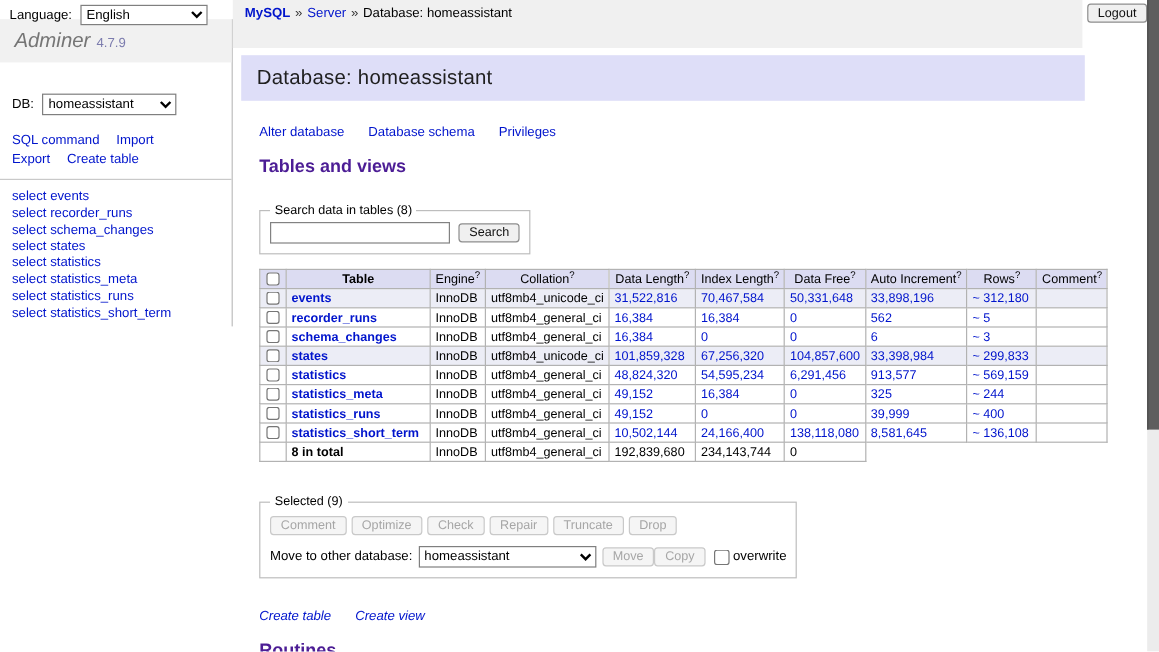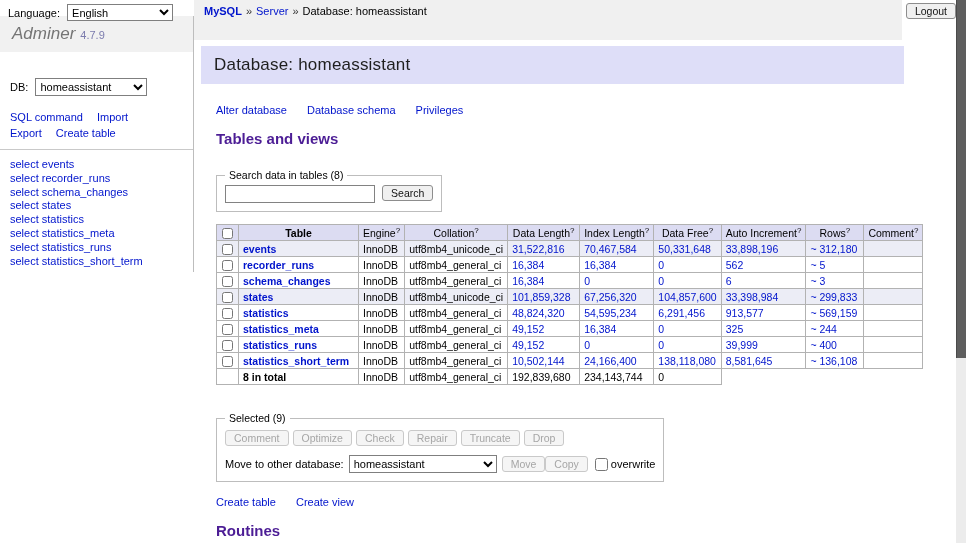--- a/index.html
+++ b/index.html
@@ -64,21 +64,21 @@
   .tbl tbody tr:nth-child(1) td,
   .tbl tbody tr:nth-child(4) td{background:#ecedf6;}
 
   
   .sel-fs{margin-top:15px;}
   .btn-row{margin:2px 0 9px;}
   .btn-row .btn{margin-right:4px;}
   .move-row{display:flex;align-items:center;gap:5px;}
   .move-row select{width:148px;}
   .ow{display:flex;align-items:center;gap:3px;margin-left:2px;cursor:pointer;}
-  .create-links{margin-top:14px;}
+  .create-links{margin-top:26px;font-style:italic;}
 
   
   .scrollbar{position:absolute;right:0;top:0;width:10px;height:100%;background:#ececec;}
   .thumb{width:100%;height:66%;background:#5e5e5e;border-left:1px solid #4a4a4a;}
 </style>
 </head>
 <body>
 
 <div class="sidebar">
   <div class="lang-row">

